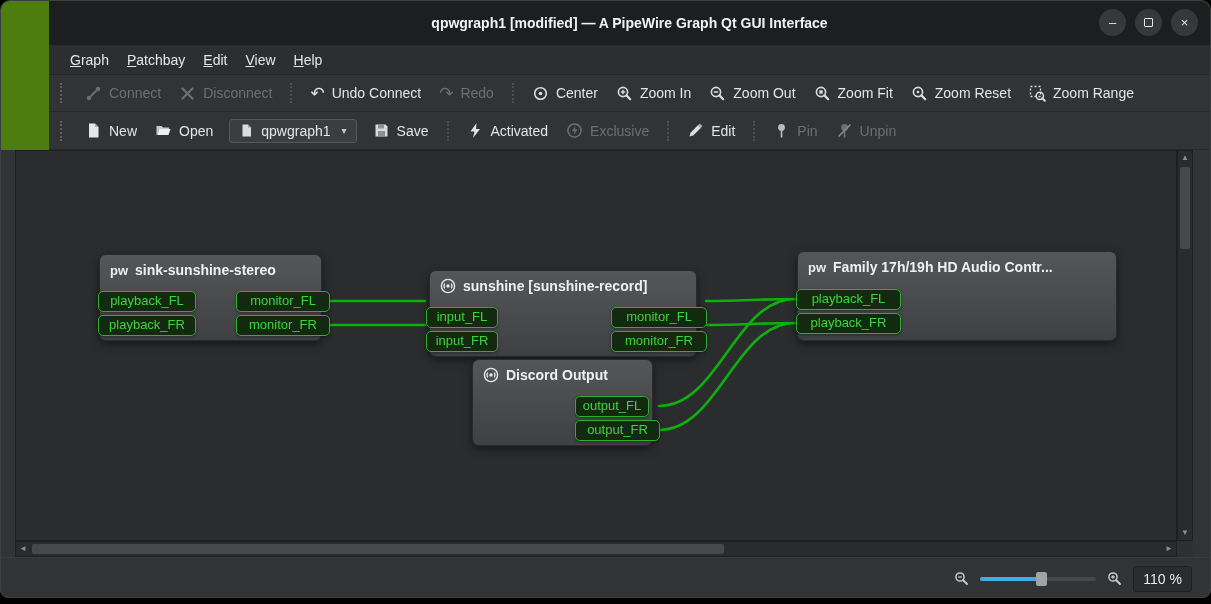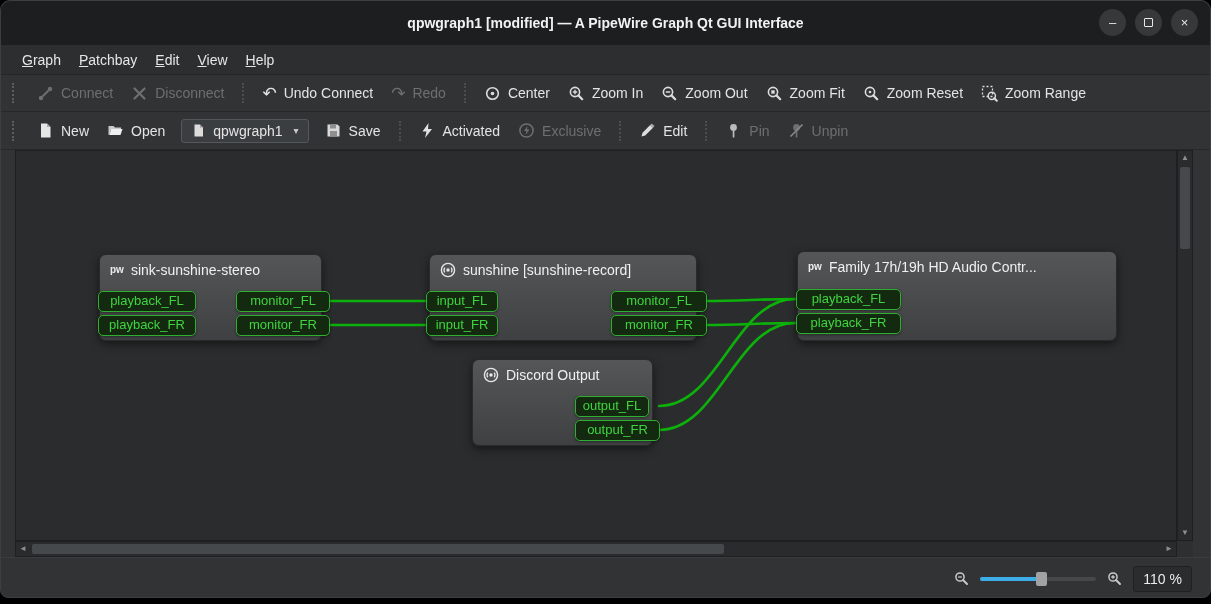--- a/index.html
+++ b/index.html
@@ -1,18 +1,18 @@
 <!DOCTYPE html>
 <html><head>
 <meta charset="utf-8">
 <style>
   * { margin:0; padding:0; box-sizing:border-box; }
   html,body { width:1211px; height:604px; background:#000; font-family:"Liberation Sans",sans-serif; overflow:hidden; }
-  .frame { position:absolute; left:0; top:0; width:1211px; height:598px; background:#404040;
-           border-radius:10px 10px 8px 8px; overflow:hidden; border:1px solid #3c3e40; }
+  .frame { position:absolute; left:0; top:0; width:1211px; height:598px; background:#4d7c0f;
+           border-radius:10px 10px 8px 8px; overflow:hidden; border:1px solid #3c3e40;padding-left:48px; }
 
   
   .titlebar { height:44px; background:#1d1e1f; display:flex; align-items:center; justify-content:center; position:relative; }
   .title { color:#f2f2f2; font-size:14px; font-weight:bold; }
   .win-controls { position:absolute; right:12px; top:8px; display:flex; gap:9px; }
   .win-btn { width:27px; height:27px; border-radius:50%; background:#373839; color:#e8e8e8;
              display:flex; align-items:center; justify-content:center; font-size:13px; line-height:1; }
   .max-glyph { width:9px; height:9px; border:1.5px solid #e8e8e8; border-radius:1px; }
 
   
@@ -37,22 +37,22 @@
 
   
   .content { position:absolute; top:149px; left:0; width:1211px; height:407px; background:#313335; }
   .canvas { position:absolute; left:14px; top:0; width:1162px; height:391px; background:#2b2c2d;
             border:1px solid #1e1f20; overflow:hidden; }
   .wires { position:absolute; left:0; top:0; z-index:1; pointer-events:none; }
 
   .node { position:absolute; background:linear-gradient(#545658,#3e4042); border:1px solid #2a2a2a;
           border-radius:7px; box-shadow:0 3px 9px rgba(0,0,0,.5); z-index:2; }
   .node-header { display:flex; align-items:center; gap:7px; padding:7px 10px 4px 10px; }
-  .node-title { color:#f0f0f0; font-weight:normal; font-size:14px; white-space:nowrap; }
-  .pw-glyph { color:#ececec; font-weight:bold; font-size:10px; line-height:1; }
+  .node-title { color:#f0f0f0; font-weight:bold; font-size:14px; white-space:nowrap; }
+  .pw-glyph { color:#ececec; font-weight:bold; font-size:13px; line-height:1; }
   .port { position:absolute; height:21px; line-height:18px; text-align:center; font-size:13px; color:#3fd43f;
           background:#142a10; border:1.5px solid #2fae2f; border-radius:5px; box-shadow:0 1px 3px rgba(0,0,0,.4); }
 
   
   .vscroll { position:absolute; left:1176px; top:0; width:16px; height:391px; background:#2a2b2c; border:1px solid #1e1f20; }
   .hscroll { position:absolute; left:14px; top:391px; width:1162px; height:16px; background:#2a2b2c; border:1px solid #1e1f20; }
   .corner  { position:absolute; left:1176px; top:391px; width:16px; height:16px; background:#2e2f30; }
   .vthumb { position:absolute; left:2px; top:16px; width:10px; height:82px; background:#46494b; border-radius:2px; }
   .hthumb { position:absolute; left:16px; top:2px; width:692px; height:10px; background:#46494b; border-radius:2px; }
   .sarrow { position:absolute; color:#8d8f91; font-size:8px; line-height:14px; width:14px; text-align:center; }
@@ -323,21 +323,21 @@
         <div class="node-header">
           <span class="pw-glyph">pw</span>
           <span class="node-title">sink-sunshine-stereo</span>
         </div>
         <div class="port" style="left:-2px;top:36px;width:98px">playback_FL</div>
         <div class="port" style="left:-2px;top:60px;width:98px">playback_FR</div>
         <div class="port" style="left:136px;top:36px;width:94px">monitor_FL</div>
         <div class="port" style="left:136px;top:60px;width:94px">monitor_FR</div>
       </div>
 
-      <div class="node" style="left:413px;top:103px;width:268px;height:87px">
+      <div class="node" style="left:413px;top:119px;width:268px;height:87px">
         <div class="node-header">
           <span class="icn" style="width:16px;height:16px">
             <svg width="16" height="16" viewBox="0 0 16 16">
                 <circle cx="8" cy="8" r="6.6" fill="none" stroke="#e8e8e8" stroke-width="1.4"></circle>
                 <circle cx="8" cy="8" r="1.7" fill="#e8e8e8"></circle>
                 <path d="M4.8 5.6 A4.2 4.2 0 0 0 4.8 10.4 M11.2 5.6 A4.2 4.2 0 0 1 11.2 10.4" fill="none" stroke="#e8e8e8" stroke-width="1.2"></path>
               </svg>
           </span>
           <span class="node-title">sunshine [sunshine-record]</span>
         </div>

